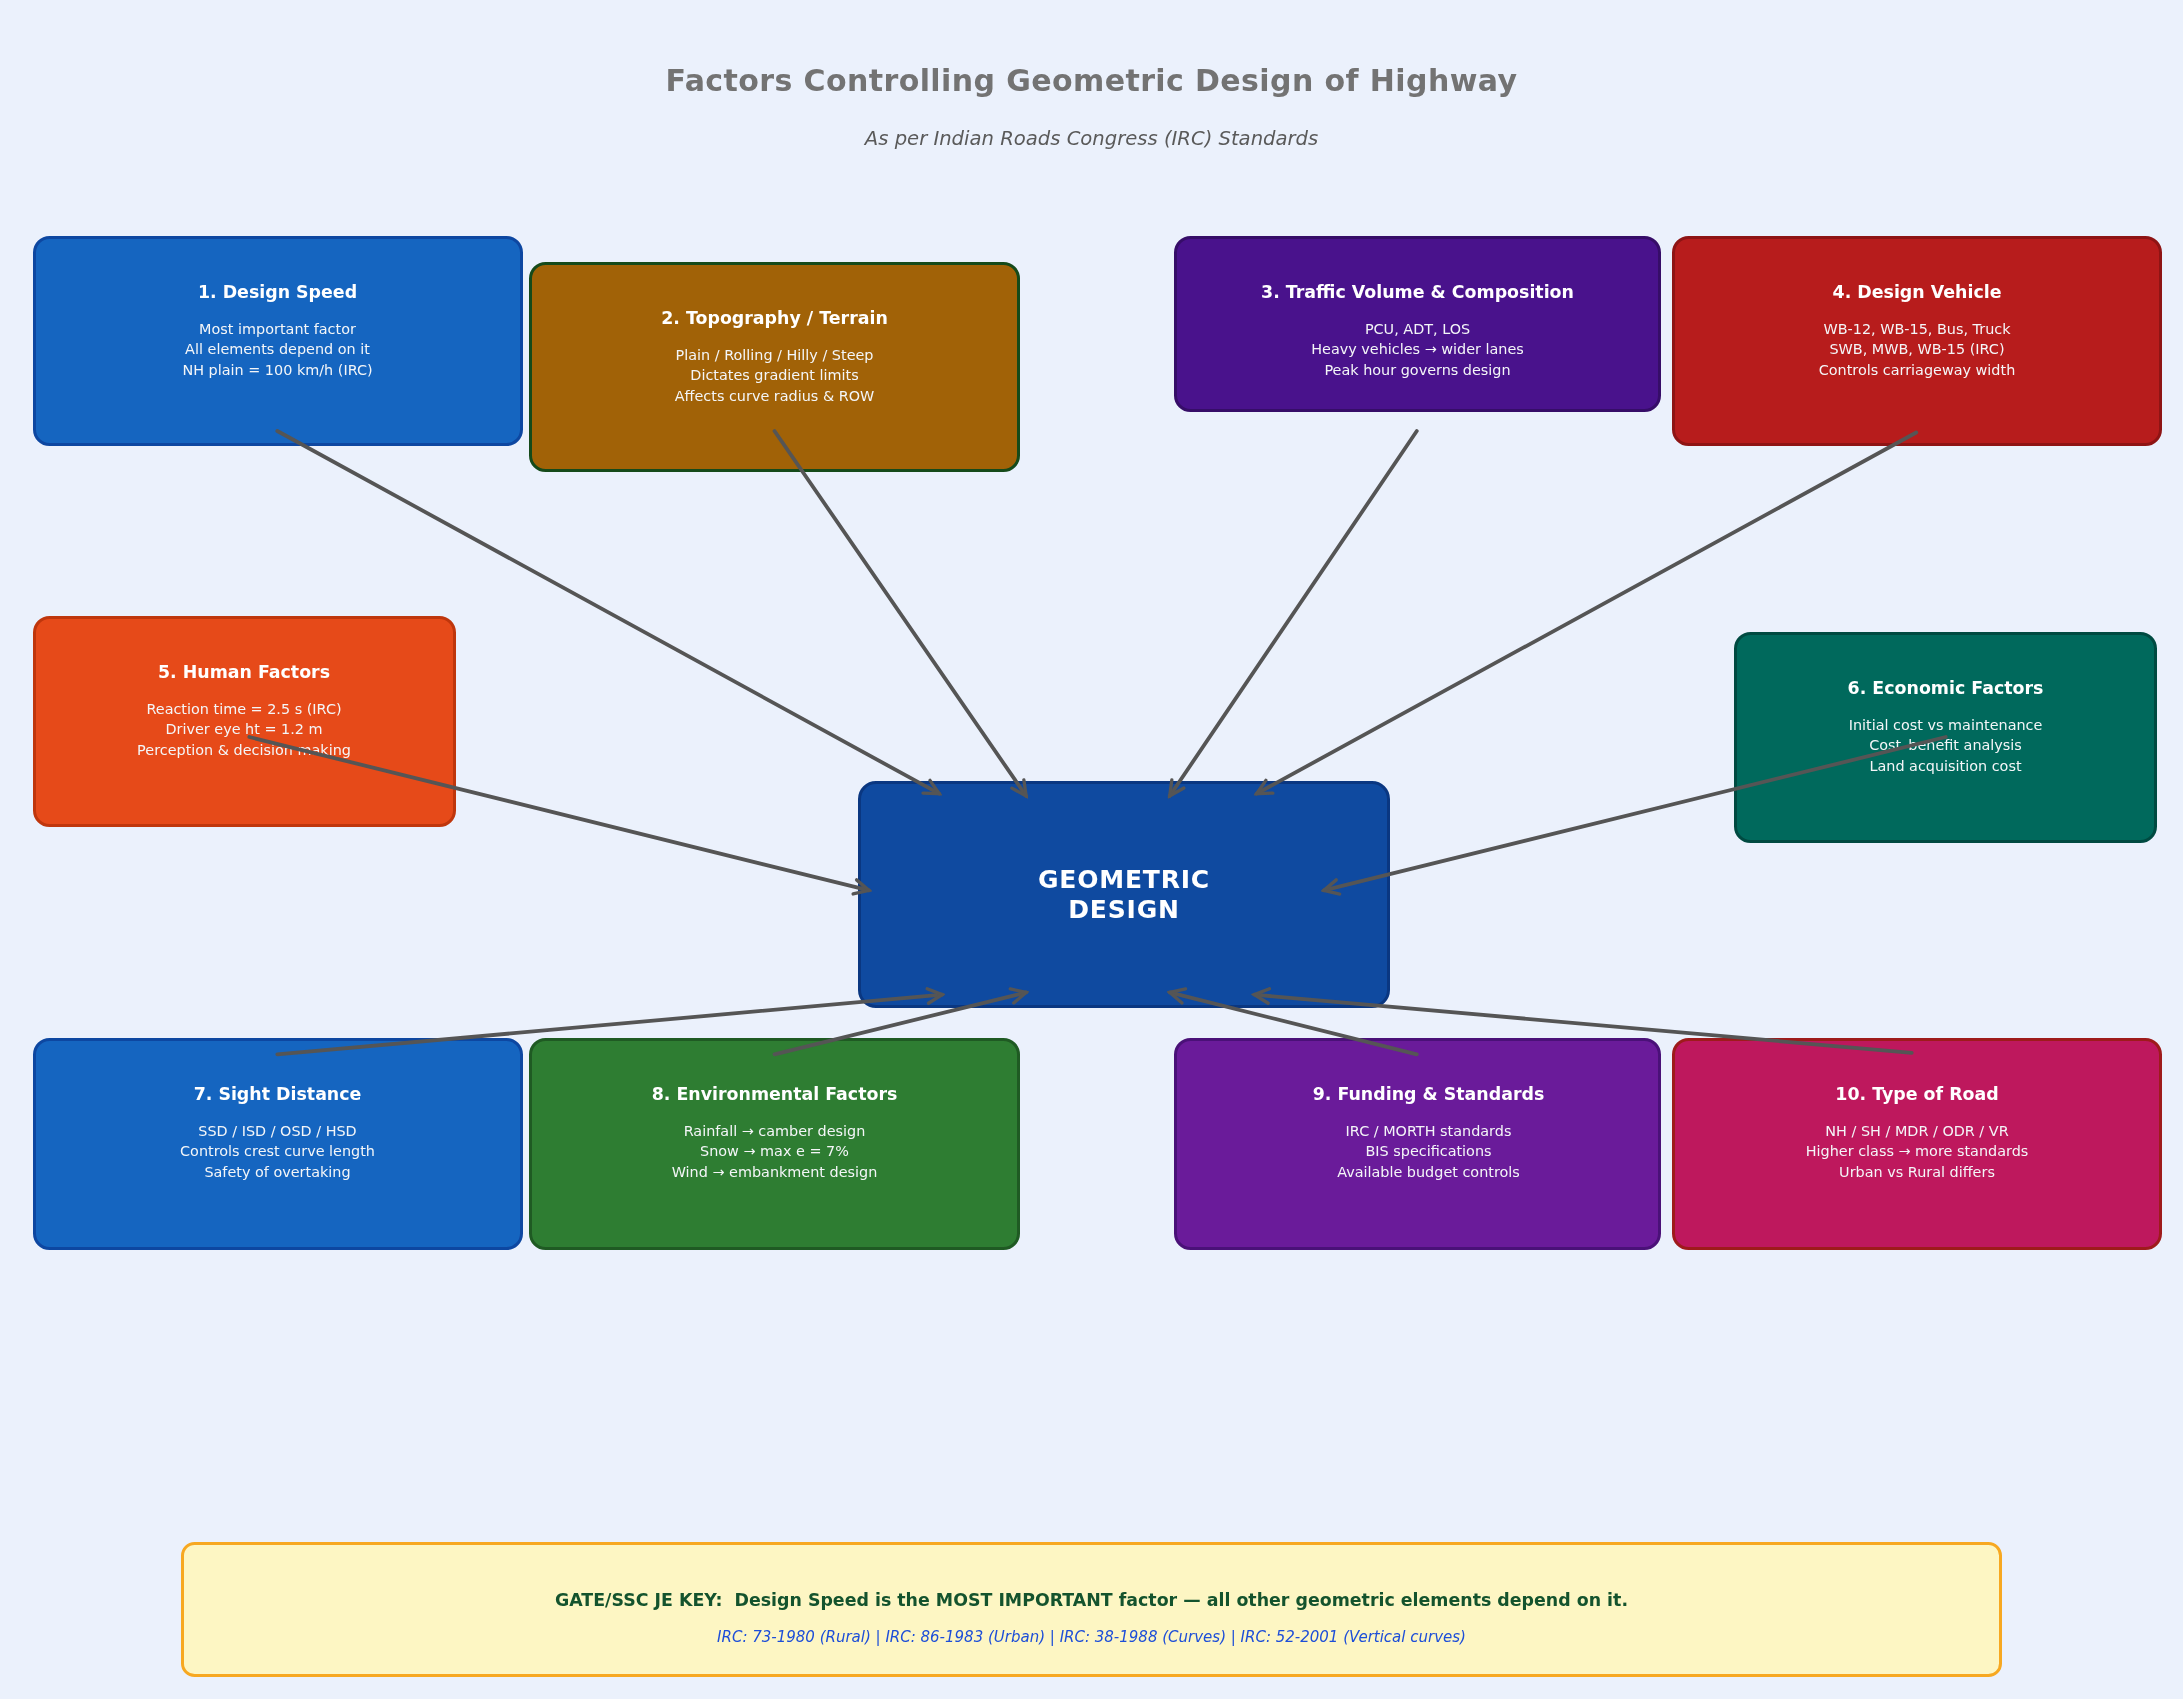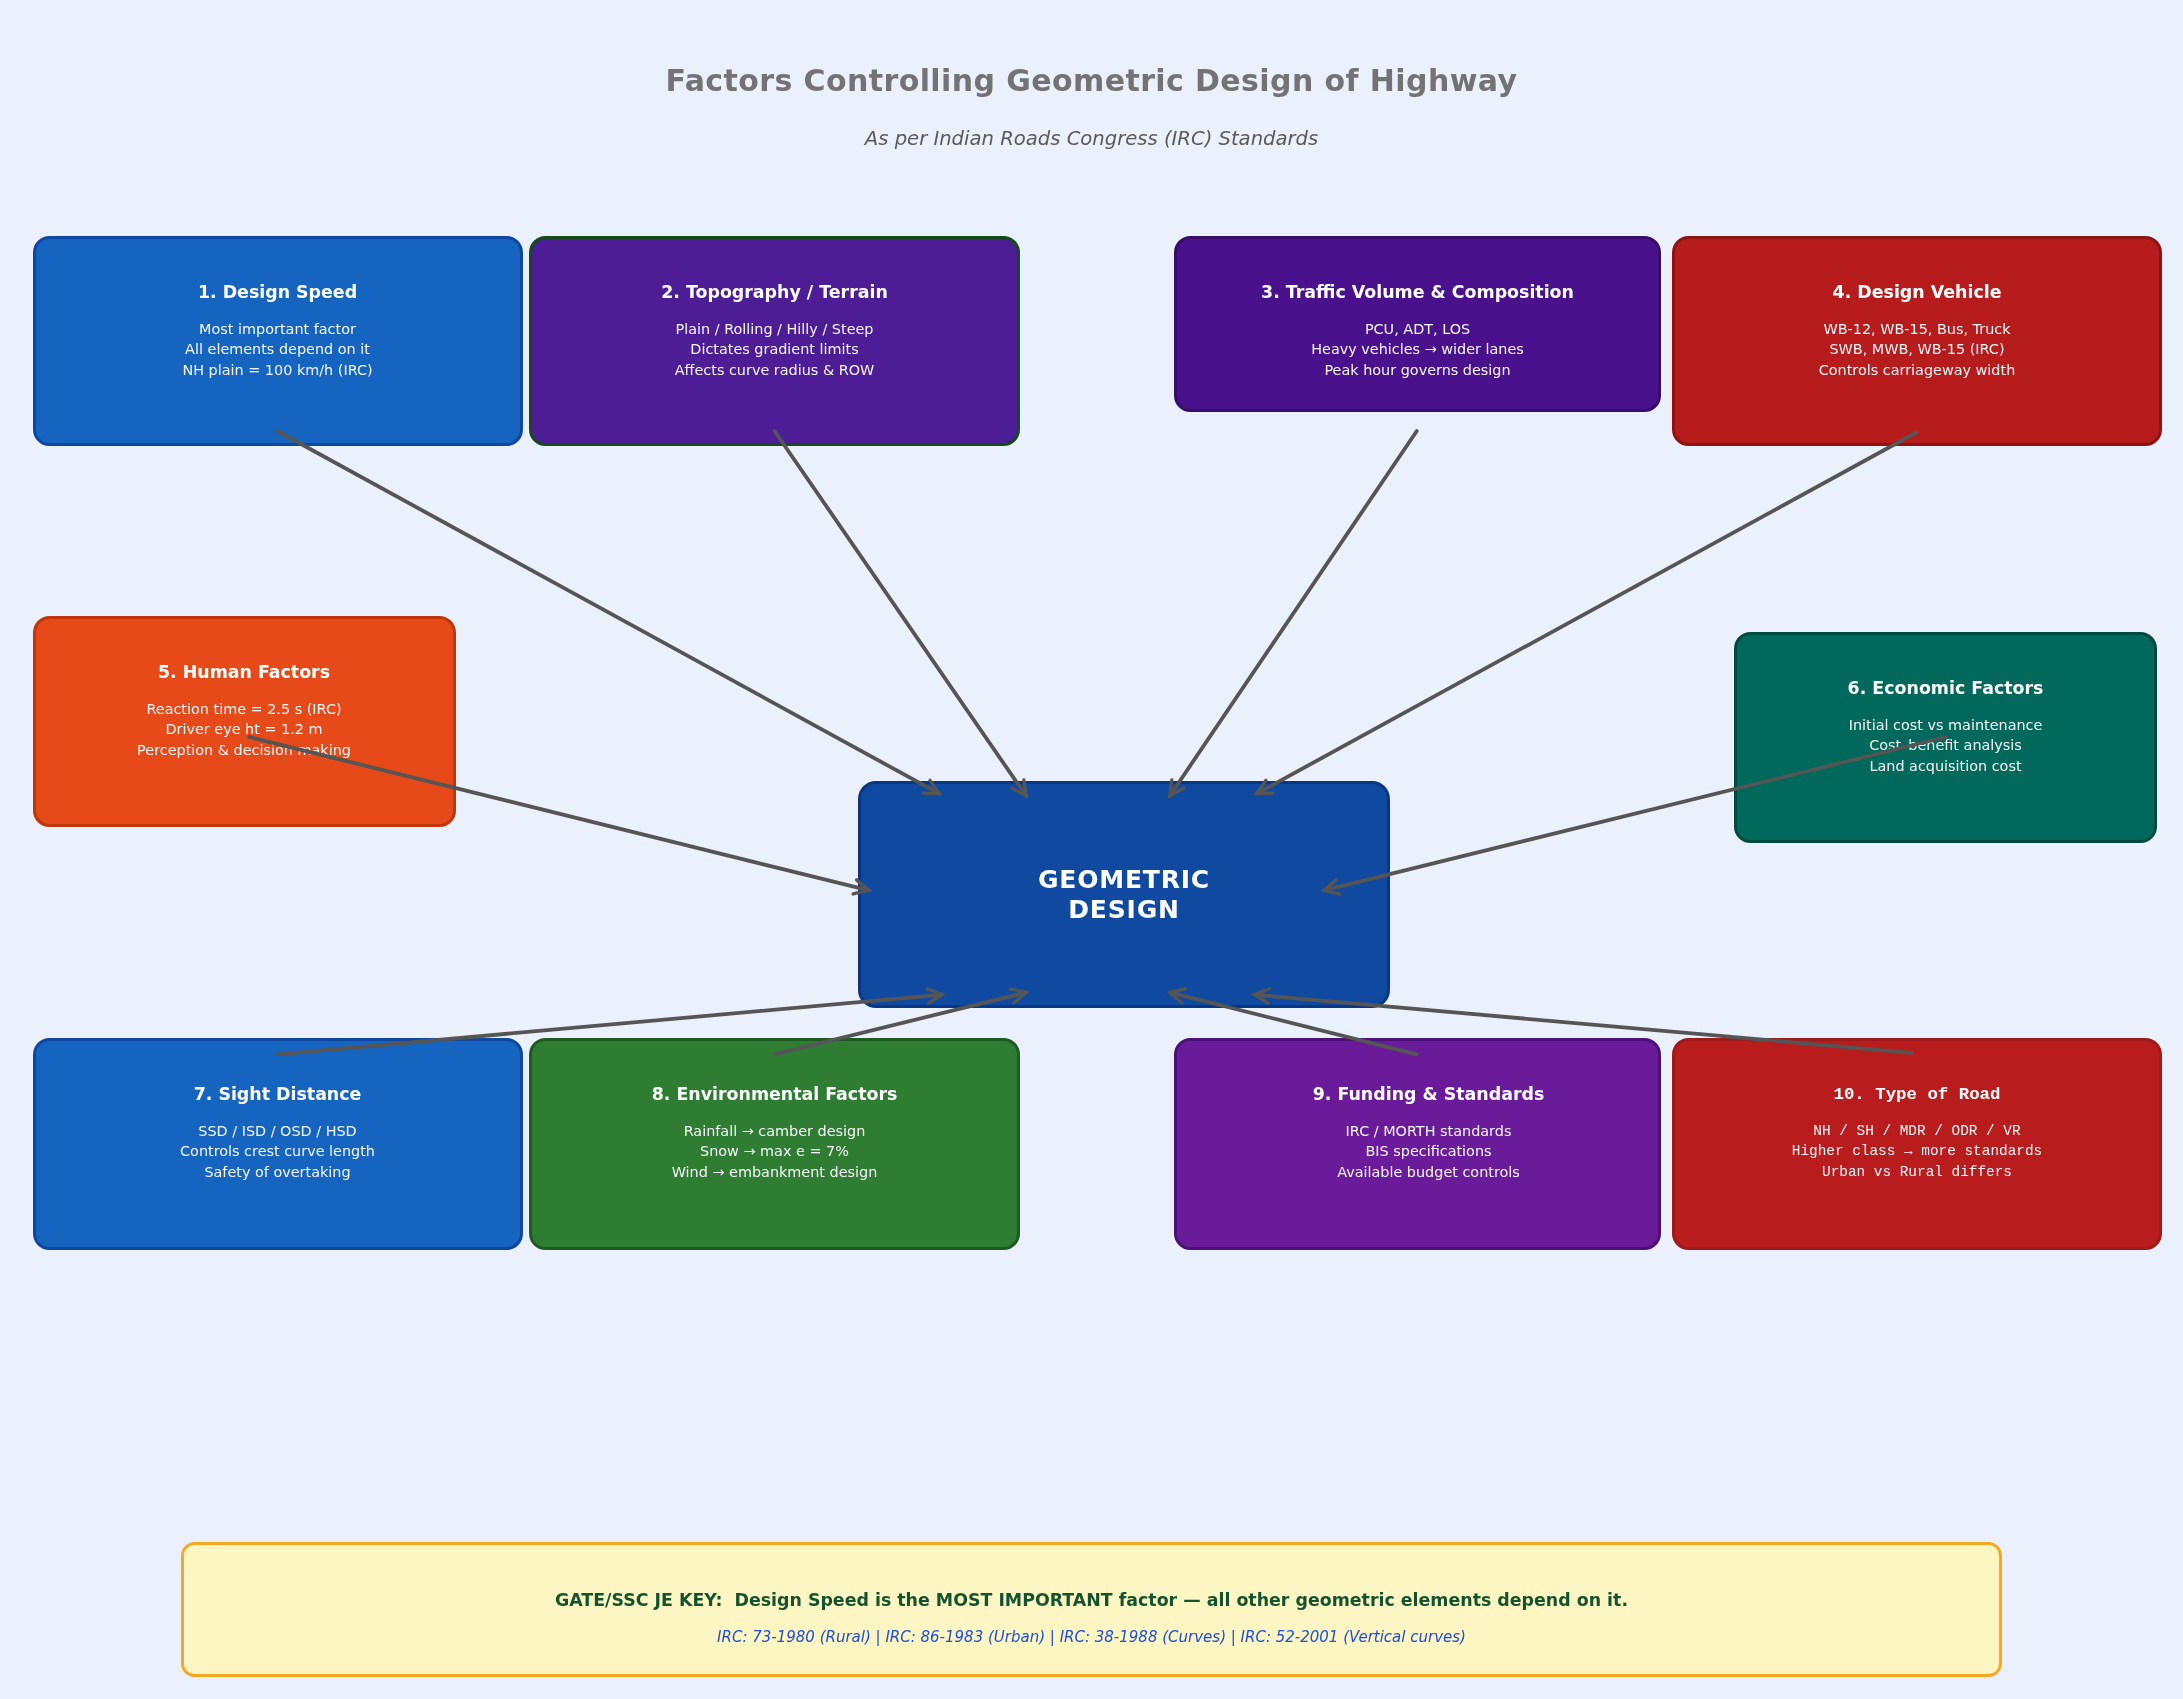--- a/index.html
+++ b/index.html
@@ -16,28 +16,28 @@
     font-size:19.6px;font-style:italic;color:#5A5A5A;
   }
   .fbox{
     position:absolute;border:3px solid;border-radius:16.6px;box-sizing:border-box;
     text-align:center;color:#fff;padding-top:42px;
   }
   .fbox .t{font-size:17.4px;font-weight:bold;line-height:23px;margin:0 0 15px 0;color:#FFFFFF;}
   .fbox .l{font-size:14.4px;line-height:20.4px;color:#F4F6F8;margin:0;}
   
   .c-blue  {background:#1565C0;border-color:#0D47A1;}
-  .c-dgreen{background:#4c1d95;border-color:#154A1A;}
+  .c-dgreen{background:#a16207;border-color:#154A1A;margin-top:26px;}
   .c-dpurp {background:#49128C;border-color:#360D68;}
   .c-dred  {background:#B71C1C;border-color:#8E1414;}
   .c-orange{background:#E64A19;border-color:#BF360C;}
   .c-teal  {background:#00695C;border-color:#004A41;}
   .c-green {background:#2E7D32;border-color:#1F5A23;}
   .c-purp  {background:#6A1B9A;border-color:#4A1178;padding-left:22px;}
-  .c-red   {background:#b91c1c;border-color:#9E1B1B;font-family:Liberation Mono, monospace;}
+  .c-red   {background:#be185d;border-color:#9E1B1B;}
   
   .p1 {left:32.5px;  top:236px; width:490px;height:210px;}
   .p2 {left:529px; top:236px; width:491px;height:210px;}
   .p3 {left:1174px;top:236px; width:487px;height:176px;}
   .p4 {left:1672px;top:236px; width:490px;height:210px;}
   .p5 {left:32.5px;  top:616px; width:423px;height:211px;}
   .p6 {left:1734px;top:632px; width:423px;height:211px;}
   .p7 {left:32.5px;  top:1038px;width:490px;height:212px;}
   .p8 {left:529px; top:1038px;width:491px;height:212px;}
   .p9 {left:1174px;top:1038px;width:487px;height:212px;}

